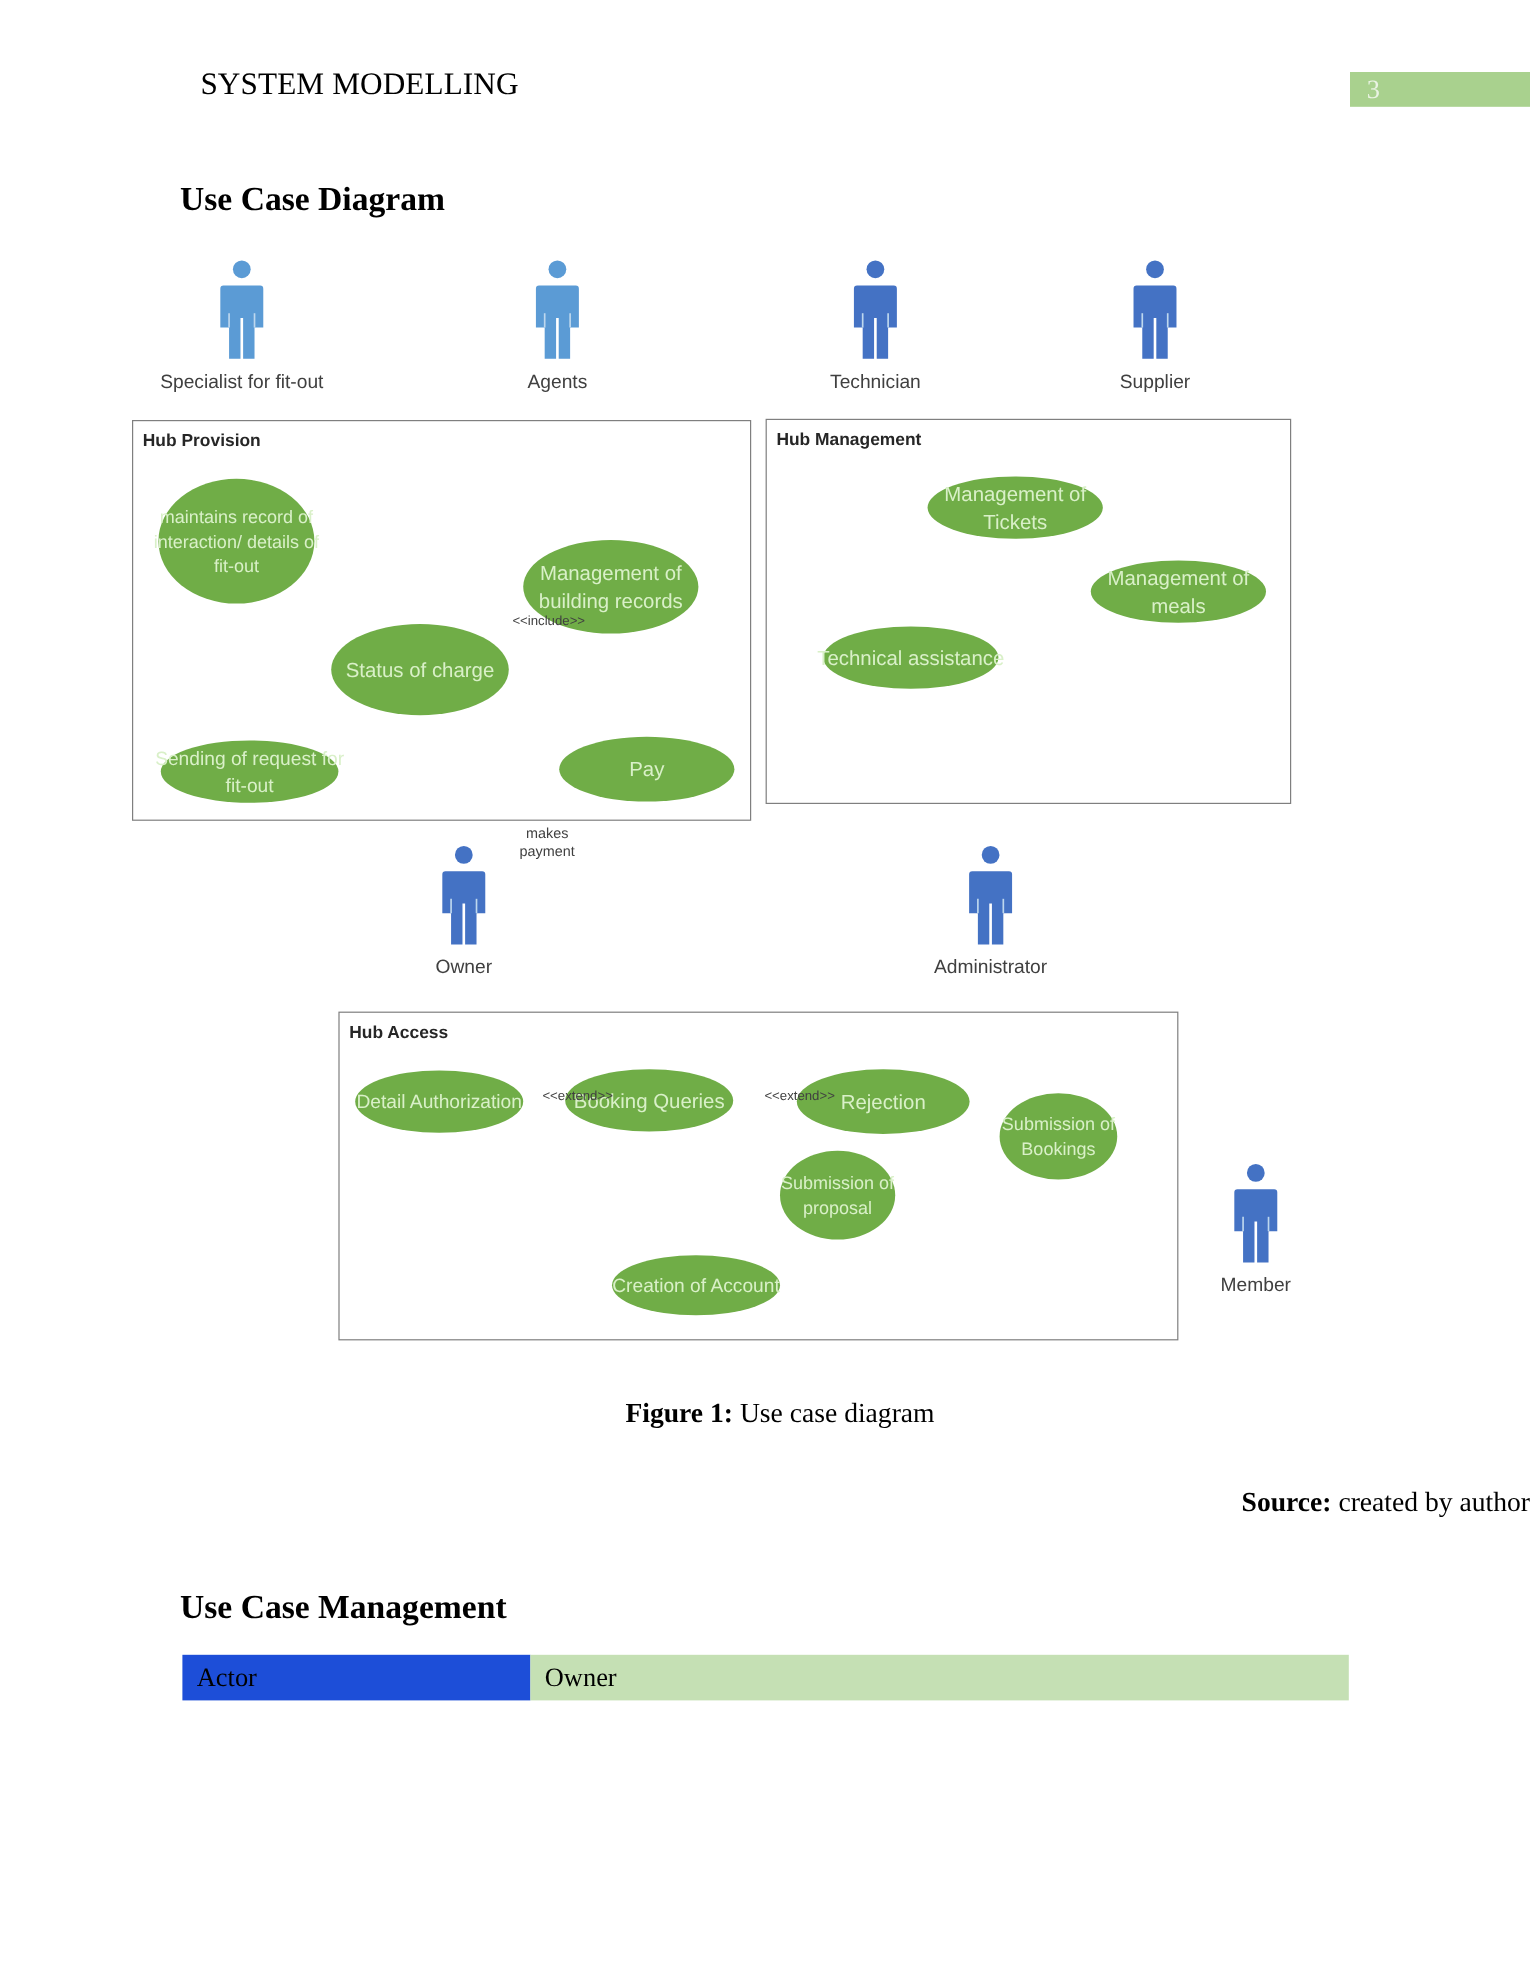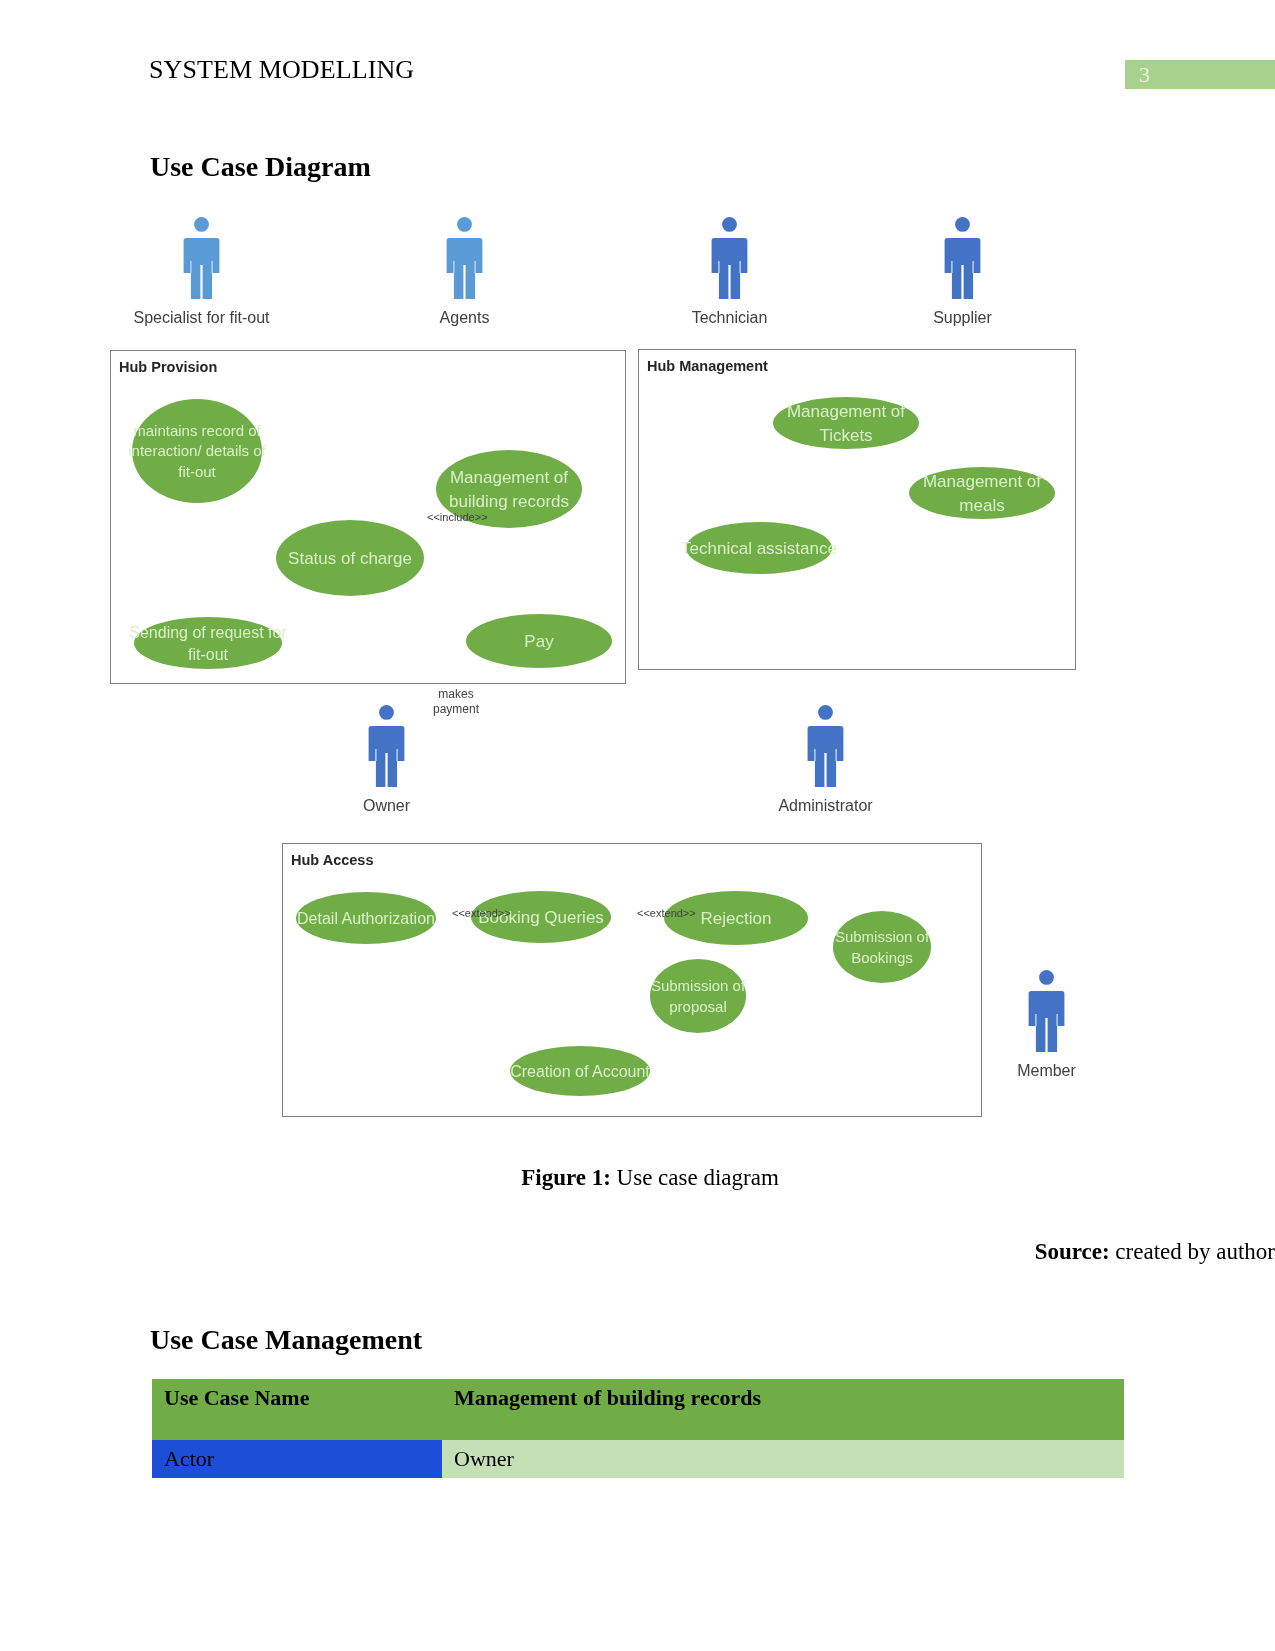--- a/index.html
+++ b/index.html
@@ -1,20 +1,20 @@
 <!DOCTYPE html>
 <html><head>
 <meta charset="utf-8">
 <title>System Modelling</title>
 <style>
   html,body{margin:0;padding:0;}
   body{width:1275px;height:1651px;background:#ffffff;position:relative;
        font-family:"Liberation Serif",serif;color:#000;overflow:hidden;}
   .abs{position:absolute;}
-  #doc-header{left:149px;top:55px;font-size:26px;letter-spacing:.1px;white-space:nowrap;}
+  #doc-header{left:167px;top:55px;font-size:26px;letter-spacing:.1px;white-space:nowrap;}
   #page-number-badge{left:1125px;top:60px;width:150px;height:29px;background:#A9D18E;}
   #page-number-badge span{position:absolute;left:14px;top:2px;font-size:22px;color:#EAF3E3;}
   #heading-use-case-diagram{left:150px;top:151px;font-size:28px;font-weight:bold;white-space:nowrap;}
   #heading-use-case-description{left:150px;top:1324px;font-size:28px;font-weight:bold;white-space:nowrap;}
   #figure-caption{left:0;top:1165px;width:1275px;text-align:center;font-size:23px;}
   #source-caption{left:0;top:1239px;width:1275px;text-align:right;font-size:23px;}
   .b{font-weight:bold;margin-left:25px;}
   #diagram{left:0;top:0;width:1275px;height:1160px;}
   table.uc{position:absolute;left:152px;top:1379px;width:972px;border-collapse:collapse;
            table-layout:fixed;font-family:"Liberation Serif",serif;}
@@ -197,22 +197,18 @@
 </div>
 
 <div class="abs" id="source-caption">
   <span class="b">Source:</span><span> created by author</span>
 </div>
 
 <div class="abs" id="heading-use-case-description">Use Case Management</div>
 
 <table class="uc" id="uc-table">
     <tbody>
-      <tr class="r0">
-        <td class="k">Use Case Name</td>
-        <td class="v" style="font-weight: bold;">Management of building records</td>
-      </tr>
       <tr class="r1">
         <td class="k">Actor</td>
         <td class="v">Owner</td>
       </tr>
     </tbody>
   </table>
 
 </body></html>

